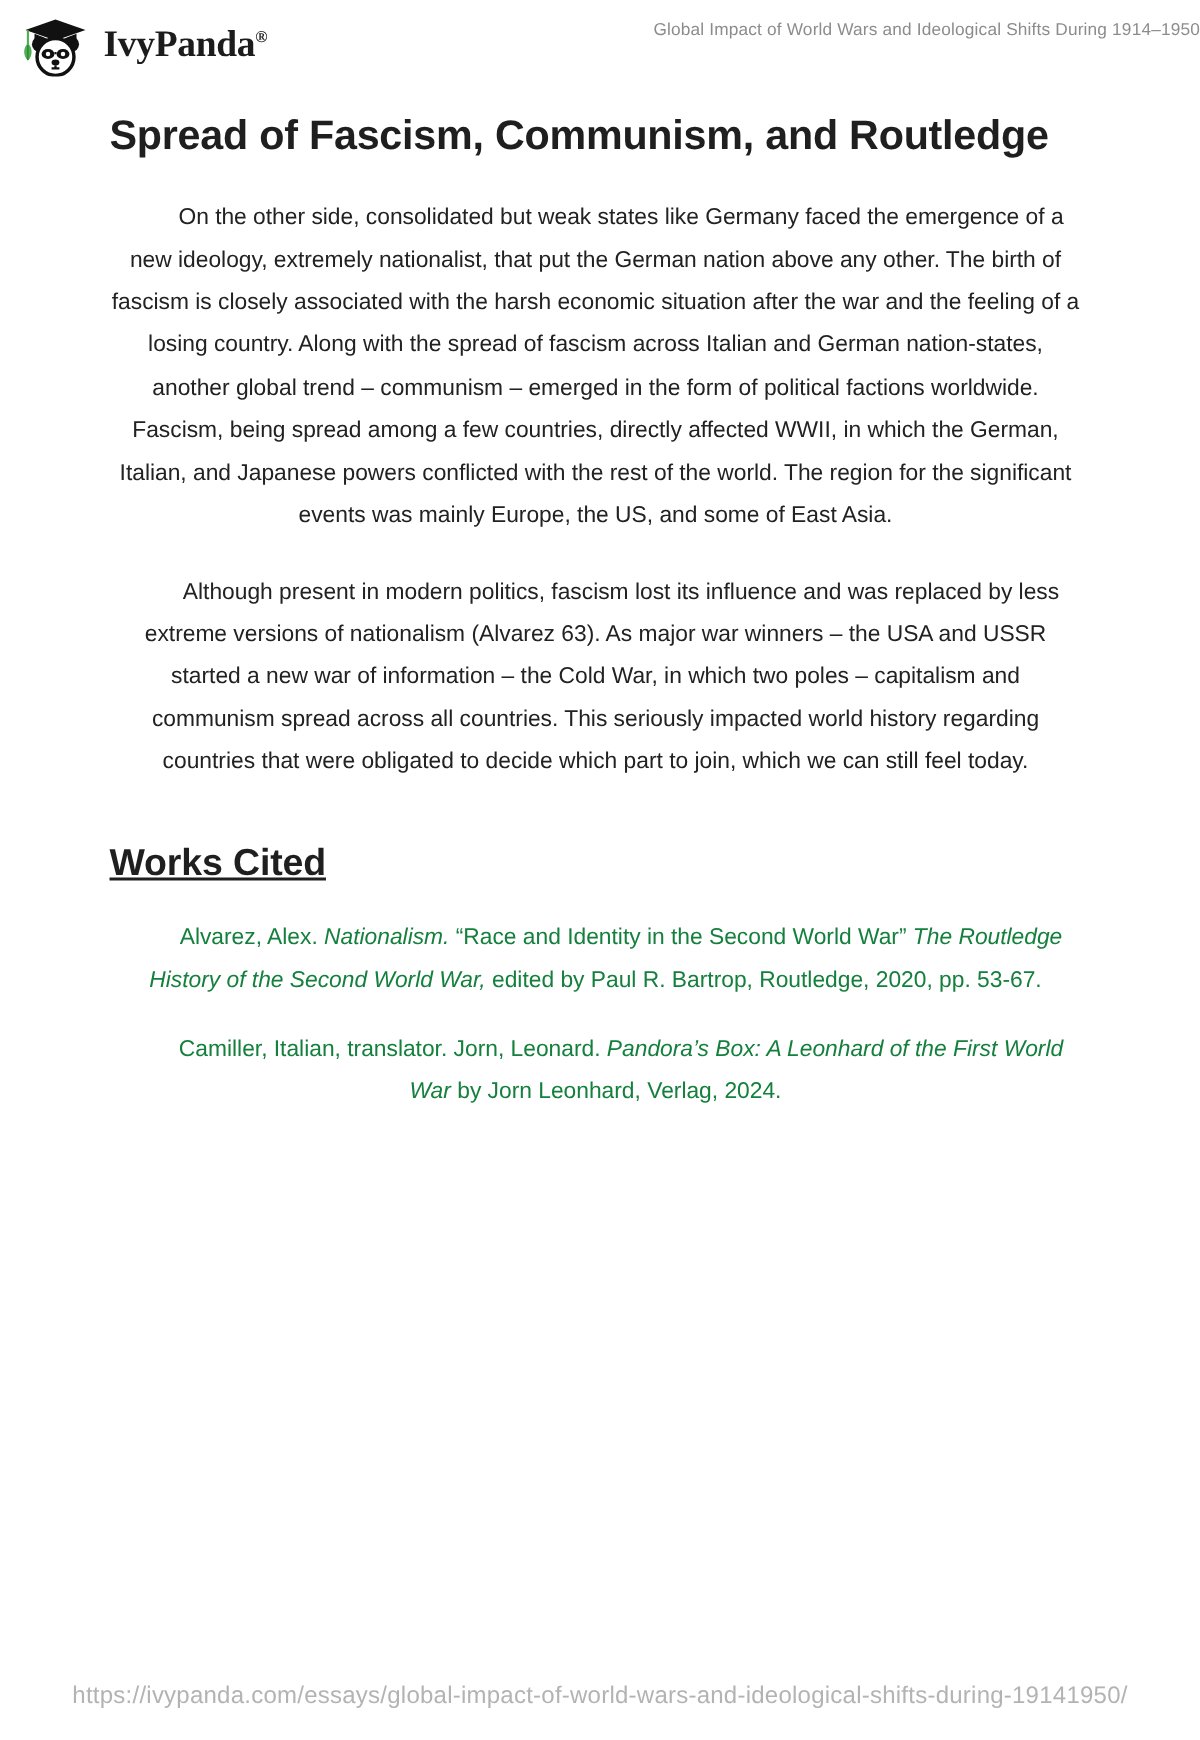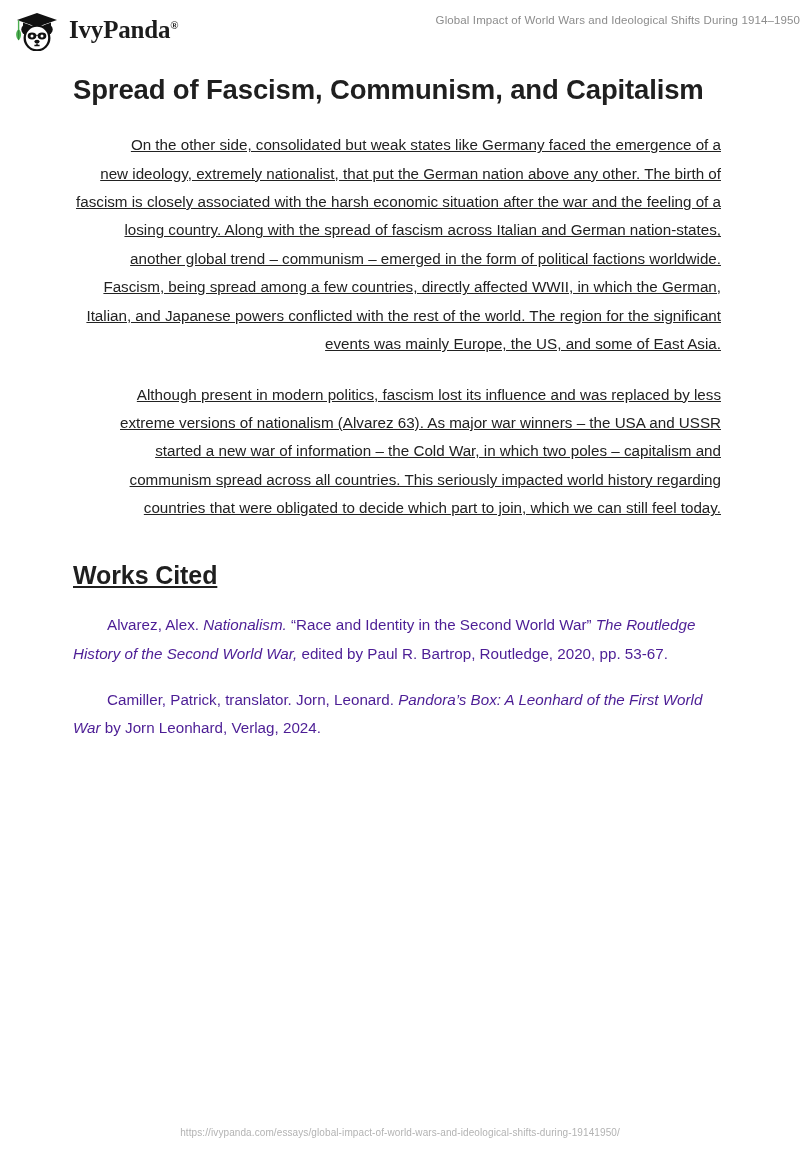--- a/index.html
+++ b/index.html
@@ -85,44 +85,44 @@
     line-height: 1.3;
     color: #1f1f1f;
     margin: 36px 0 20px 0;
     letter-spacing: -0.1px;
     text-decoration: underline;
   }
   p.body-text {
     font-size: 15.2px;
     line-height: 1.87;
     margin: 0 0 22px 0;
-    text-align: right;
+    text-align: center;
     text-indent: 34px;
     color: #222222;
-    text-decoration: underline;
   }
   p.citation {
     font-size: 15.2px;
     line-height: 1.87;
     margin: 0 0 18px 0;
     text-indent: 34px;
-    color: #4c1d95;
+    color: #15803d;
+    text-align: center;
   }
   .it { font-style: italic; }
 
   
   .page-footer {
     position: absolute;
     left: 0;
     bottom: 20px;
     width: 800px;
     text-align: center;
   }
   .footer-url {
-    font-size: 10px;
+    font-size: 16px;
     color: #b3b3b3;
     letter-spacing: 0.01em;
   }
 </style>
 </head>
 <body>
 
 <div class="page-header">
 
   <div class="brand">
@@ -153,28 +153,28 @@
       </svg>
     </span>
     <span class="brand-name"><span>IvyPanda</span><span class="brand-reg">®</span></span>
   </div>
 
   <div class="header-title">Global Impact of World Wars and Ideological Shifts During 1914–1950</div>
 </div>
 
 <div class="content">
 
-  <h1 class="section-title">Spread of Fascism, Communism, and Capitalism</h1>
+  <h1 class="section-title">Spread of Fascism, Communism, and Routledge</h1>
 
   <p class="body-text">On the other side, consolidated but weak states like Germany faced the emergence of a new ideology, extremely nationalist, that put the German nation above any other. The birth of fascism is closely associated with the harsh economic situation after the war and the feeling of a losing country. Along with the spread of fascism across Italian and German nation-states, another global trend – communism – emerged in the form of political factions worldwide. Fascism, being spread among a few countries, directly affected WWII, in which the German, Italian, and Japanese powers conflicted with the rest of the world. The region for the significant events was mainly Europe, the US, and some of East Asia.</p>
   <p class="body-text">Although present in modern politics, fascism lost its influence and was replaced by less extreme versions of nationalism (Alvarez 63). As major war winners – the USA and USSR started a new war of information – the Cold War, in which two poles – capitalism and communism spread across all countries. This seriously impacted world history regarding countries that were obligated to decide which part to join, which we can still feel today.</p>
 
   <h2 class="section-title">Works Cited</h2>
 
   <p class="citation"><span>Alvarez, Alex. </span><span class="it">Nationalism.</span><span> “Race and Identity in the Second World War” </span><span class="it">The Routledge History of the Second World War,</span><span> edited by Paul R. Bartrop, Routledge, 2020, pp. 53-67.</span></p>
 
-  <p class="citation"><span>Camiller, Patrick, translator. Jorn, Leonard. </span><span class="it">Pandora’s Box: A Leonhard of the First World War</span><span> by Jorn Leonhard, Verlag, 2024.</span></p>
+  <p class="citation"><span>Camiller, Italian, translator. Jorn, Leonard. </span><span class="it">Pandora’s Box: A Leonhard of the First World War</span><span> by Jorn Leonhard, Verlag, 2024.</span></p>
 
 </div>
 
 <div class="page-footer">
   <span class="footer-url">https://ivypanda.com/essays/global-impact-of-world-wars-and-ideological-shifts-during-19141950/</span>
 </div>
 
 </body></html>

